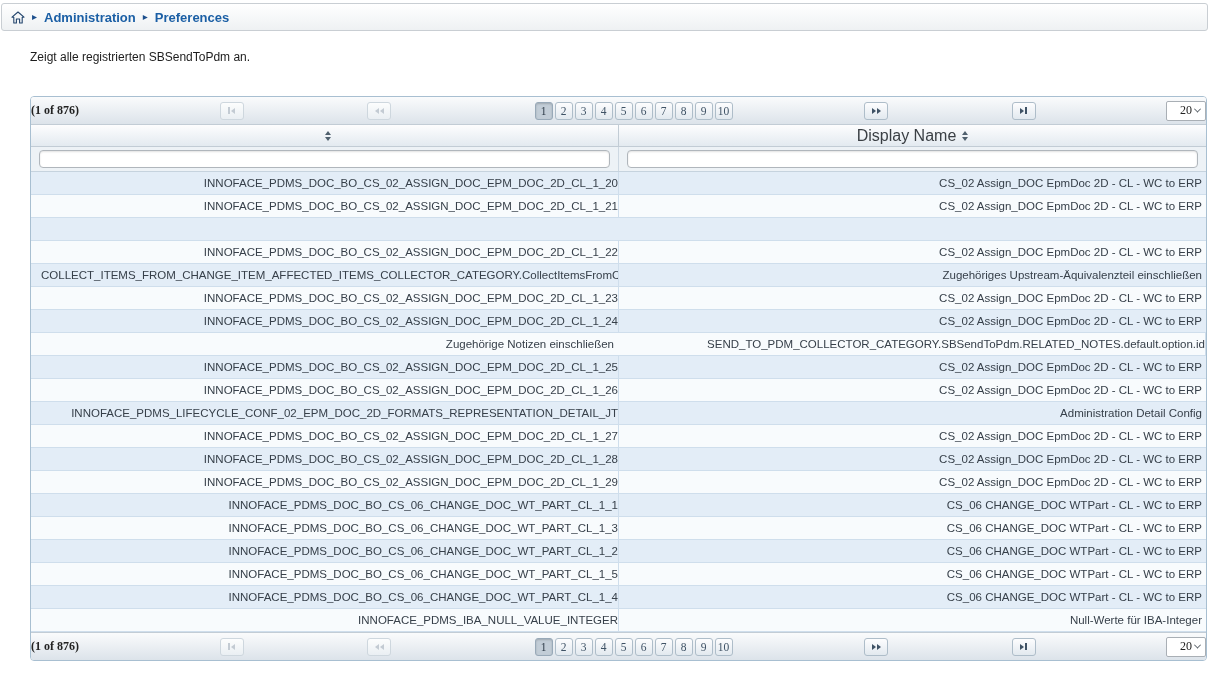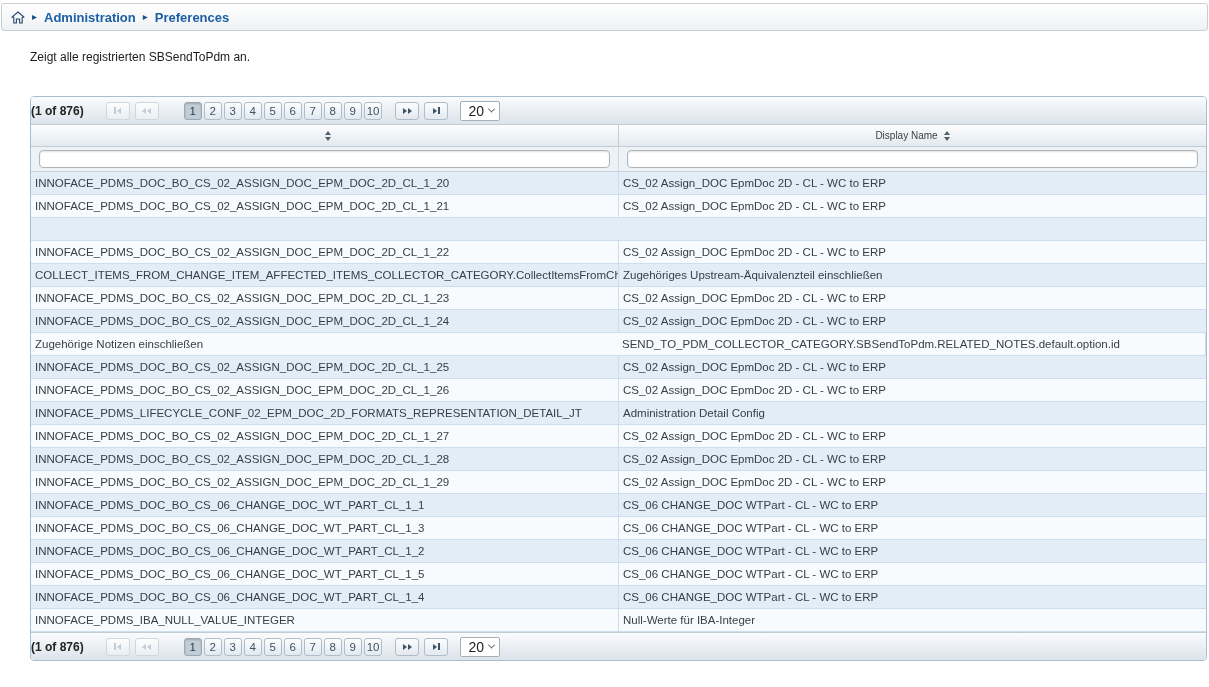--- a/index.html
+++ b/index.html
@@ -24,22 +24,23 @@
   .table-container {
     margin:32px 1px 0 30px; width:1177px;
     border:1px solid #a8bfd1; border-radius:4px; overflow:hidden;
     background:#fff;
   }
 
   
   .paginator-slot.top  .paginator { border-bottom:1px solid #c2ccd5; }
   .paginator-slot.bottom .paginator { border-top:1px solid #c2ccd5; }
   .paginator {
-    height:28px; display:flex; align-items:center; justify-content:flex-start;
+    height:28px; display:flex; align-items:center; justify-content:space-between;
     background:linear-gradient(#fafbfc,#dce3ea);
+    font-family:Liberation Serif, serif;
   }
   .pg-current { font-size:12px; font-weight:bold; color:#222; margin-right:22px; }
   .pg-btn, .pg-page {
     display:inline-flex; align-items:center; justify-content:center;
     height:18px; border:1px solid #aebdc9; border-radius:3px;
     background:linear-gradient(#fdfdfe,#e2e9ef);
     color:#3f5265; font-size:11.5px; cursor:pointer;
   }
   .pg-btn { width:24px; gap:1px; }
   .pg-btn.first { margin-right:5px; }
@@ -53,30 +54,30 @@
     background:#c2cdd7; border-color:#98a9b8; color:#2c3946;
     box-shadow:inset 0 1px 2px rgba(0,0,0,.18); cursor:default;
   }
   .tri-l { width:0; height:0; border-top:3.5px solid transparent; border-bottom:3.5px solid transparent; border-right:4.5px solid currentColor; }
   .tri-r { width:0; height:0; border-top:3.5px solid transparent; border-bottom:3.5px solid transparent; border-left:4.5px solid currentColor; }
   .pbar  { width:2px; height:7px; background:currentColor; }
   .pg-dropdown {
     margin-left:12px; height:20px; min-width:40px;
     background:#fff; border:1px solid #a9afb5; border-radius:2px;
     display:inline-flex; align-items:center; justify-content:space-between;
-    padding:0 5px 0 7px; font-size:14px; color:#222; cursor:pointer;
+    padding:0 5px 0 13px; font-size:12px; color:#222; cursor:pointer;
   }
   .caret { width:5px; height:5px; border-right:1.4px solid #5a6268; border-bottom:1.4px solid #5a6268;
            transform:rotate(45deg) translate(-1px,-1px); }
 
   
   .header-row { display:flex; height:22px; border-bottom:1px solid #c2ccd5;
                 background:linear-gradient(#fdfdfe,#e3eaf0); }
   .col-header { display:flex; align-items:center; justify-content:center; gap:6px;
-                font-size:10px; color:#3a3f44; cursor:pointer; }
+                font-size:16px; color:#3a3f44; cursor:pointer; }
   .col-header.c1 { width:588px; border-right:1px solid #c2ccd5; }
   .col-header.c2 { flex:1; }
   .sort-icon { display:inline-flex; flex-direction:column; gap:2px; }
   .sort-icon .up   { width:0; height:0; border-left:3.5px solid transparent; border-right:3.5px solid transparent; border-bottom:4px solid #50606e; }
   .sort-icon .down { width:0; height:0; border-left:3.5px solid transparent; border-right:3.5px solid transparent; border-top:4px solid #50606e; }
 
   
   .filter-row { display:flex; height:25px; background:#edf2f6; border-bottom:1px solid #c6d3de; }
   .filter-cell { display:flex; align-items:center; }
   .filter-cell.c1 { width:588px; border-right:1px solid #cdd8e2; }
@@ -87,21 +88,21 @@
     box-shadow:inset 0 1px 2px rgba(0,0,0,.12);
     font-family:"Liberation Sans", sans-serif; font-size:11.5px; padding:0 6px;
     background:#fff; outline:none;
   }
 
   
   .t-row { display:flex; height:23px; border-bottom:1px solid #cfdeec; cursor:pointer; }
   .t-row.stripe-blue  { background:#e3edf7; }
   .t-row.stripe-light { background:#f8fbfd; }
   .cell { font-size:11.5px; color:#37404a; line-height:22px;
-          white-space:nowrap; overflow:hidden; padding-left:4px; }
+          white-space:nowrap; overflow:hidden; padding-left:10px;text-align:right; }
   .cell.c1 { width:588px; border-right:1px solid #cfdeec; }
   .cell.c2 { flex:1; padding-right:4px; }
 </style>
 </head>
 <body>
 
 <div class="breadcrumb-bar">
   <span class="home-link">
     <svg width="14" height="13" viewBox="0 0 14 13">
       <path d="M7 1 L13 6.2 H11.2 V12 H8.6 V8 H5.4 V12 H2.8 V6.2 H1 Z" fill="none" stroke="#24466e" stroke-width="1.1" stroke-linejoin="round"></path>

